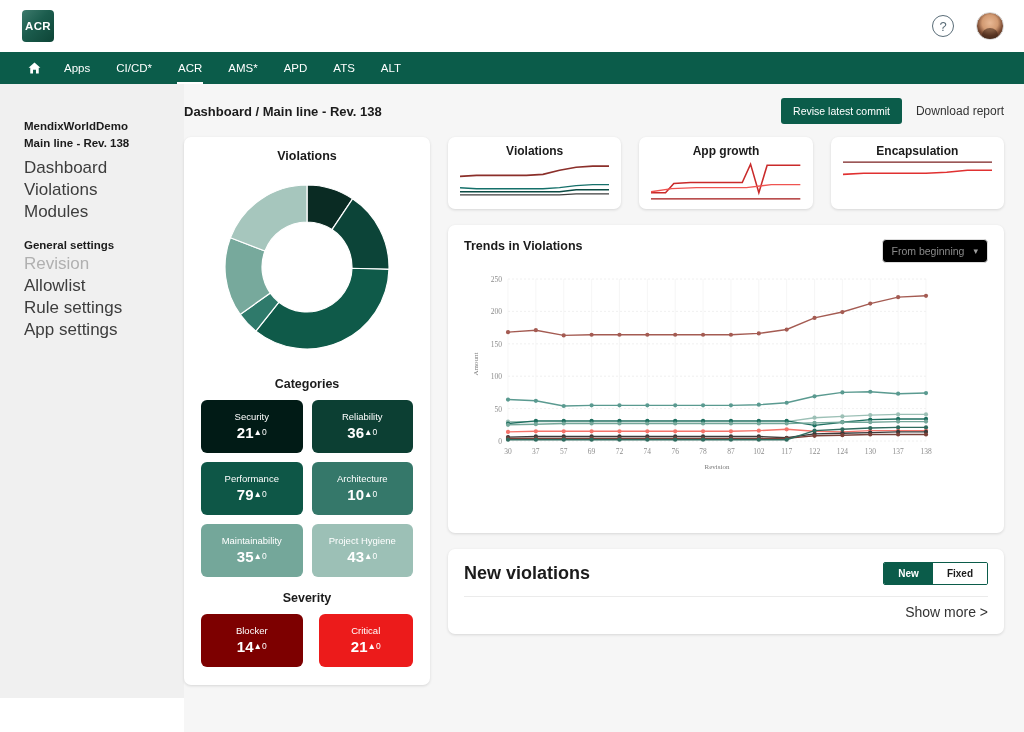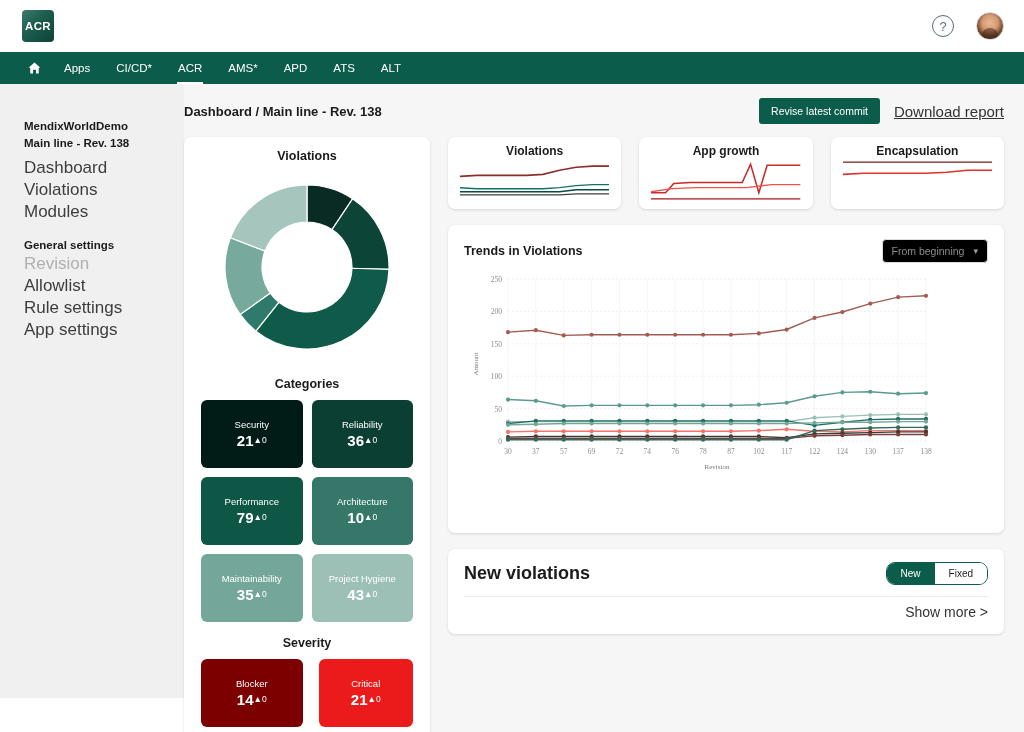--- a/index.html
+++ b/index.html
@@ -113,22 +113,22 @@
   }
   .crumb-actions {
     margin-left: auto; display: flex; align-items: center; gap: 14px;
   }
   .btn-primary {
     background: #0b5c4a; color: #ffffff;
     font-size: 10.5px; border: none; border-radius: 3px;
     padding: 7px 12px; cursor: pointer;
   }
   .link-plain {
-    font-size: 15px; color: #333333;
-    text-decoration: underline; cursor: pointer;
+    font-size: 12px; color: #333333;
+    cursor: pointer;
   }
 
   .content-cols { display: flex; gap: 18px; }
 
   
   .card {
     background: #ffffff; border-radius: 7px;
     box-shadow: 0 1px 3px rgba(0,0,0,.13);
   }
   .left-card {
@@ -144,21 +144,21 @@
   }
   .section-label {
     text-align: center; font-size: 12.5px; font-weight: bold;
     color: #1b1b1b; margin: 4px 0 9px;
   }
   .tile-grid {
     display: grid; grid-template-columns: 1fr 1fr;
     gap: 9px; padding: 0 17px;
   }
   .tile {
-    border-radius: 6px; height: 68px; color: #ffffff;
+    border-radius: 6px; height: 53px; color: #ffffff;
     display: flex; flex-direction: column; align-items: center;
     justify-content: center; cursor: pointer;
   }
   .tile-name { font-size: 9.5px; line-height: 12px; }
   .tile-val { font-size: 15px; font-weight: bold; line-height: 19px;
               display: flex; align-items: center; gap: 0; }
   .tile-delta { font-size: 8.5px; font-weight: normal; }
 
   
   .right-col { flex: 1; display: flex; flex-direction: column; gap: 16px; }
@@ -166,37 +166,38 @@
   .spark-card {
     flex: 1; height: 72px; padding: 7px 12px 6px;
     display: flex; flex-direction: column;
   }
   .spark-title {
     text-align: center; font-size: 12px; font-weight: bold; color: #1b1b1b;
   }
   .spark-svg { flex: 1; width: 100%; }
 
   .trend-card { padding: 14px 16px 8px; height: 308px; }
-  .trend-head { display: flex; align-items: center; }
+  .trend-head { display: flex; }
   .trend-title { font-size: 12.5px; font-weight: bold; color: #1b1b1b; }
   .select-box {
     margin-left: auto; border: 1px solid #dcdcdc; border-radius: 4px;
     background: #000000; font-size: 10.5px; color: #8a8a8a;
     padding: 5px 9px; display: flex; align-items: center; gap: 9px;
     cursor: pointer;
   }
   .chev { font-size: 9px; color: #a0a0a0; }
   .chart-area { margin-top: 6px; }
 
   .nv-card { padding: 13px 16px 14px; }
   .nv-head { display: flex; align-items: center; }
   .nv-title { font-size: 18px; font-weight: bold; color: #1b1b1b; }
   .seg {
-    margin-left: auto; display: flex; border-radius: 9px; overflow: hidden;
+    margin-left: auto; display: flex; border-radius: 2px; overflow: hidden;
     border: 1px solid #0b5c4a;
+    font-weight: bold;
   }
   .seg-btn {
     font-size: 10px; padding: 5px 14px; cursor: pointer;
     background: #ffffff; color: #1b1b1b;
   }
   .seg-btn.on { background: #0b5c4a; color: #ffffff; }
   .nv-rule { height: 1px; background: #ebebeb; margin: 11px 0 7px; }
   .nv-more {
     text-align: right; font-size: 14px; color: #333333; cursor: pointer;
   }

